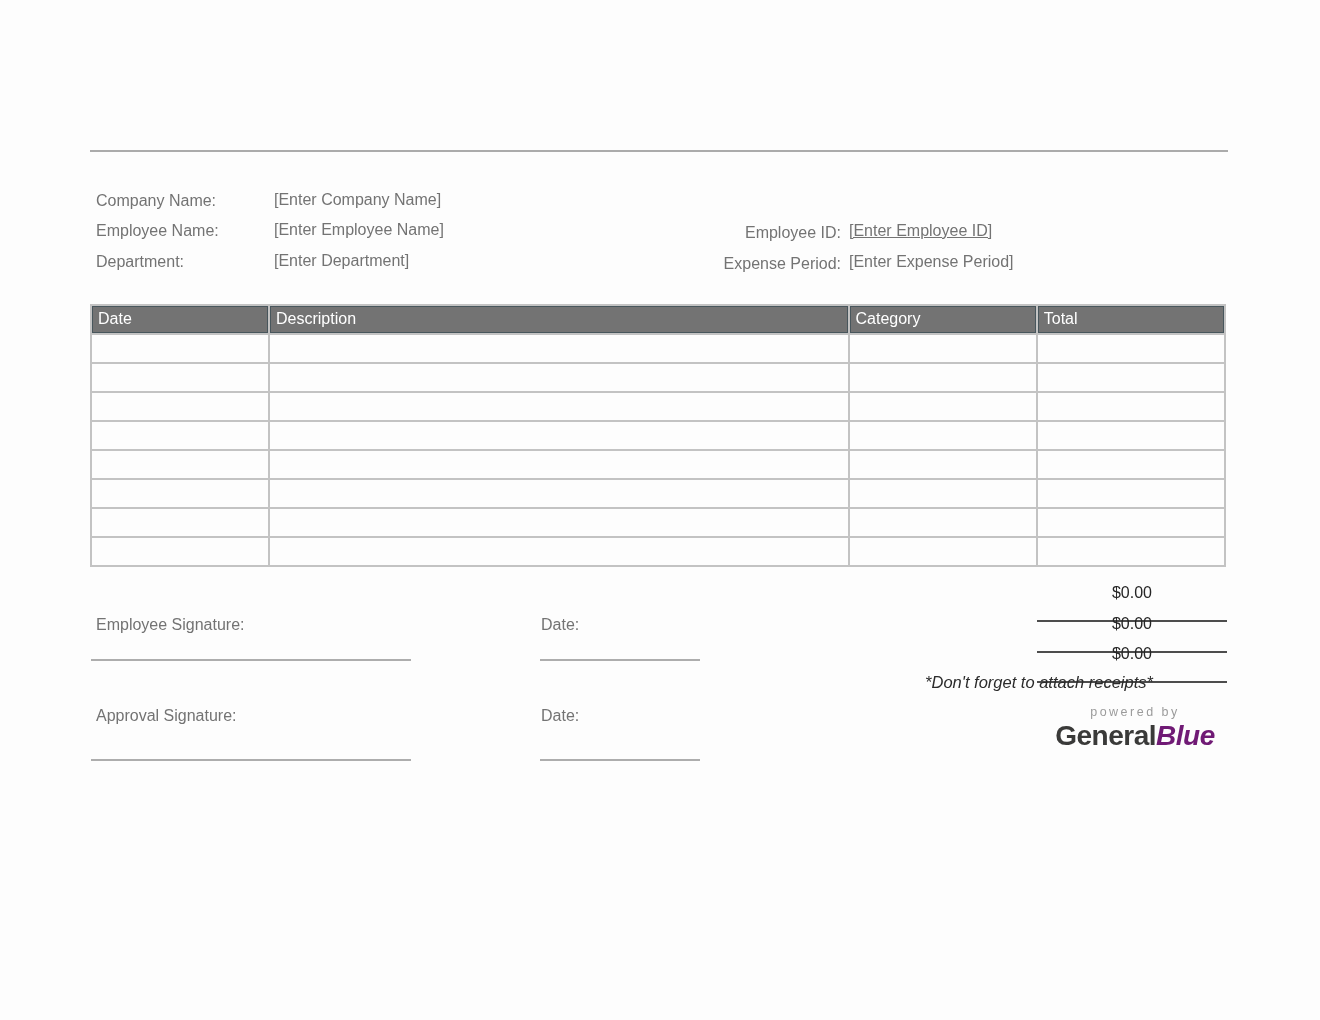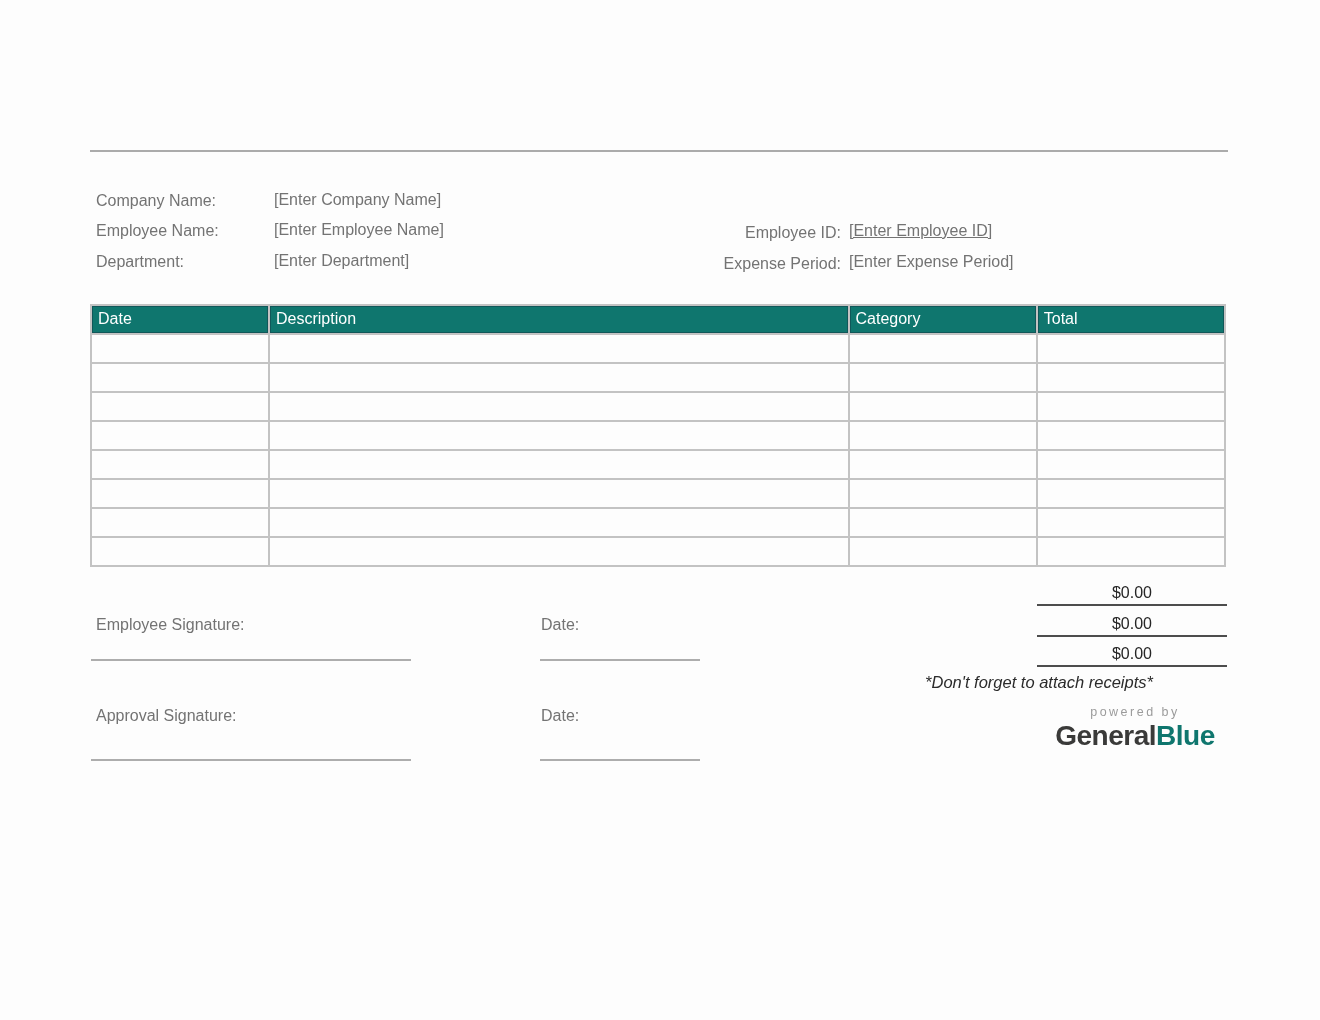--- a/index.html
+++ b/index.html
@@ -43,21 +43,21 @@
     left: 90px;
     top: 304px;
     width: 1136px;
   }
   table.expense {
     border-collapse: collapse;
     width: 100%;
     table-layout: fixed;
   }
   table.expense th {
-    background: #0f766e;
+    background: #737373;
     color: #ffffff;
     font-weight: 400;
     font-size: 16px;
     text-align: left;
     padding: 2px 6px 4px 6px;
     height: 29px;
     border: 2px solid #c3c3c3;
     box-shadow: inset 0 0 0 1px rgba(20,50,65,0.45);
   }
   table.expense td {
@@ -76,21 +76,21 @@
     font-size: 16px;
     white-space: nowrap;
   }
   .amount-line {
     position: absolute;
     left: 1037px;
     width: 190px;
     text-align: center;
     font-size: 16px;
     border-bottom: 2px solid #4d4d4d;
-    padding-bottom: 2px;
+    padding-bottom: 18px;
   }
   .receipt-note {
     position: absolute;
     left: 850px;
     width: 378px;
     top: 673px;
     text-align: center;
     font-style: italic;
     font-size: 16.5px;
     color: #2b2b2b;
@@ -116,21 +116,21 @@
     white-space: nowrap;
   }
   .brand {
     font-size: 28px;
     font-weight: 600;
     letter-spacing: -0.5px;
     margin-top: 1px;
     white-space: nowrap;
   }
   .brand-general { color: #3a3a39; }
-  .brand-blue { color: #0f766e; }
+  .brand-blue { color: #701a75; font-style: italic; }
 </style>
 </head>
 <body>
 
 <div class="page">
 
   <div class="title-rule"></div>
 
   <div class="lbl" style="left:96px; top:192px;">Company Name:</div>
   <div class="val" style="left:274px; top:191px;">[Enter Company Name]</div>

